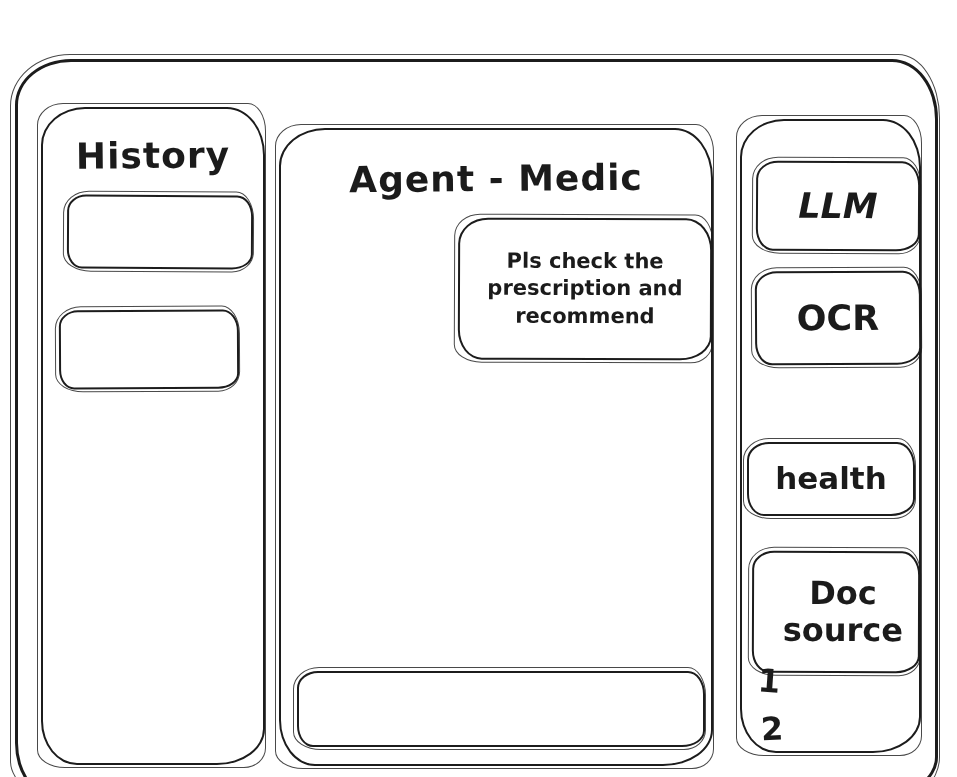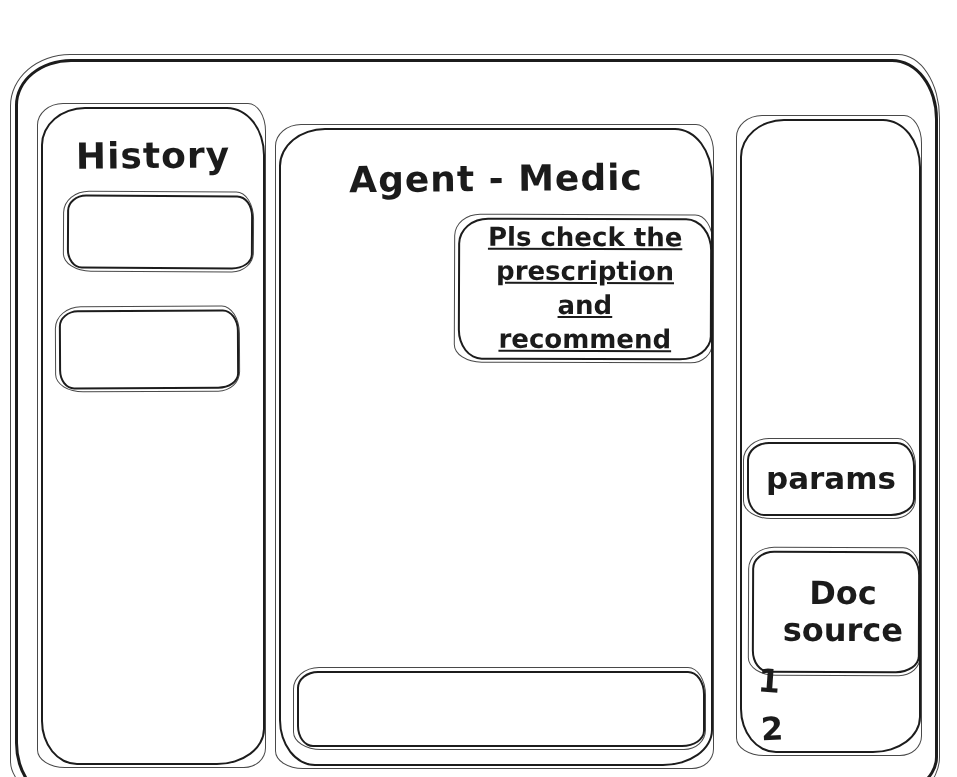--- a/index.html
+++ b/index.html
@@ -72,25 +72,24 @@
     font-size: 36px;
     font-weight: 700;
     letter-spacing: 1px;
     transform: rotate(-0.5deg);
   }
   .bubble {
     display: flex;
     align-items: center;
     justify-content: center;
     text-align: center;
-    font-size: 26px;
+    font-size: 21px;
     font-weight: 700;
     line-height: 1.3;
     border-radius: 30px 26px 32px 24px / 26px 32px 24px 30px;
-    text-decoration: underline;
   }
   .bubble-user      { left: 177px; top: 88px;  width: 254px; height: 142px; padding: 6px 12px; transform: rotate(0.2deg); }
   .bubble-assistant { left: 8px;   top: 262px; width: 264px; height: 224px; padding: 8px 24px; transform: rotate(-0.2deg); }
   .chat-input-wrap {
     left: 16px; top: 541px; width: 408px; height: 76px;
     border-radius: 21px 17px 23px 16px / 17px 23px 16px 21px;
   }
   .chat-input {
     position: absolute;
     inset: 0;
@@ -152,20 +151,22 @@
       <div class="chat-title">Agent - Medic</div>
       <div class="bubble bubble-user sk">
         <span>Pls check the prescription and recommend</span>
       </div>
       <div class="chat-input-wrap sk">
         <input class="chat-input" type="text" aria-label="message input" value="" style="">
       </div>
     </main>
 
     <aside class="sidebar-right sk">
-      <button class="tool-btn b-params sk">params</button>
+      <button class="tool-btn b-llm sk">LLM</button>
+      <button class="tool-btn b-ocr sk">OCR</button>
+      <button class="tool-btn b-params sk">health</button>
       <button class="tool-btn b-doc sk">Doc source</button>
       <div class="doc-num n1">1</div>
       <div class="doc-num n2">2</div>
     </aside>
 
   </div>
 </div>
 
 </body></html>

